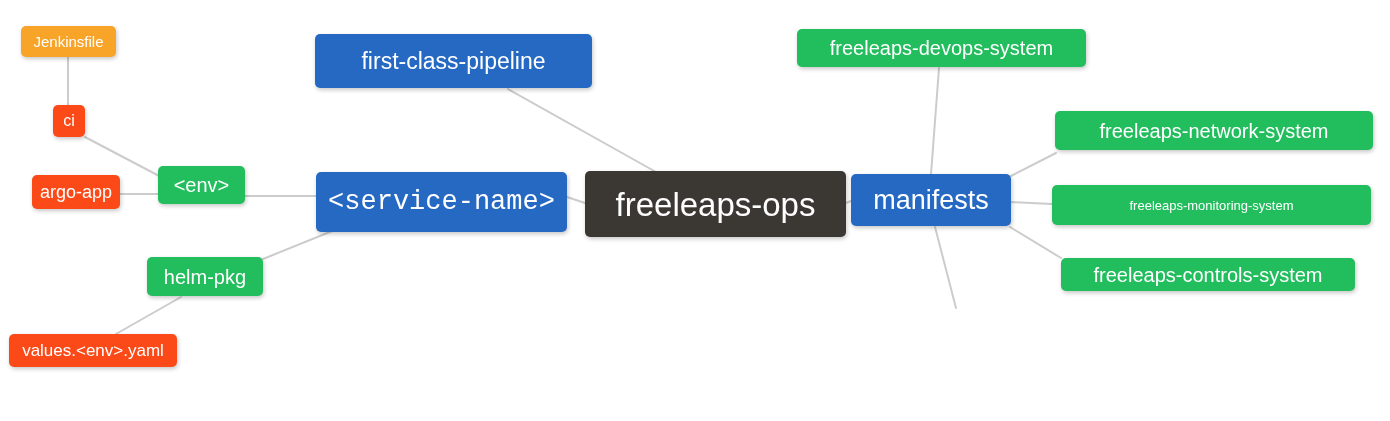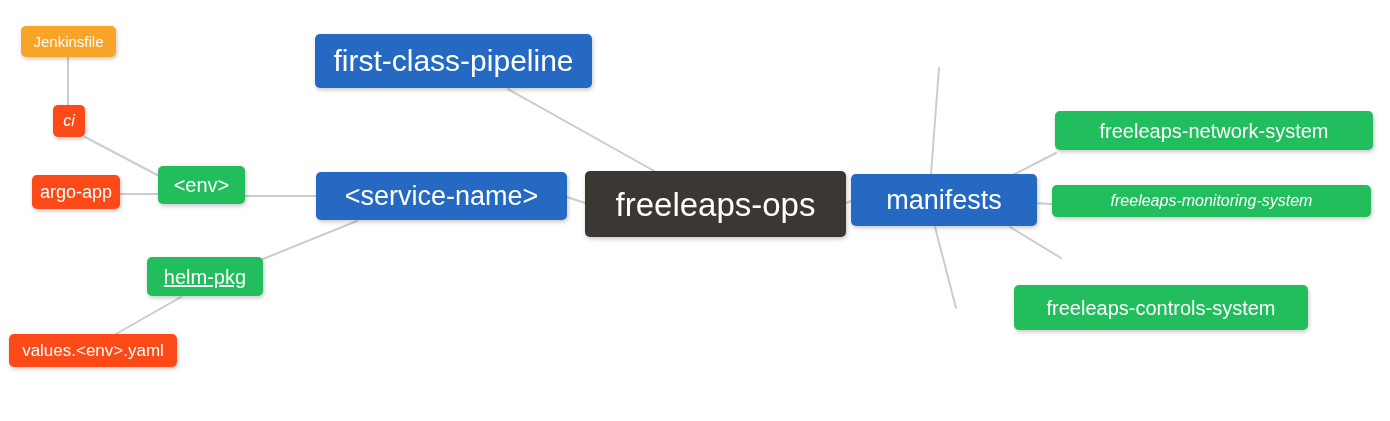--- a/index.html
+++ b/index.html
@@ -67,63 +67,66 @@
     <line x1="1011" y1="176" x2="1056" y2="153"></line>
     <line x1="1010" y1="202" x2="1052" y2="204"></line>
     <line x1="1010" y1="227" x2="1061" y2="258"></line>
     <line x1="935" y1="227" x2="956" y2="308"></line>
   </svg>
 
   <div class="node node--orange" style="left:21px; top:26px; width:95px; height:31px; font-size:15px;">
     <span>Jenkinsfile</span>
   </div>
 
-  <div class="node node--red" style="left:53px; top:105px; width:32px; height:32px; font-size:16px;font-style:italic;">
+  <div class="node node--red" style="left:53px; top:105px; width:32px; height:32px; font-size:16px;">
     <span>ci</span>
   </div>
 
   <div class="node node--red" style="left:32px; top:175px; width:88px; height:34px; font-size:18px;">
     <span>argo-app</span>
   </div>
 
   <div class="node node--green" style="left:158px; top:166px; width:87px; height:38px; font-size:20px;">
     <span>&lt;env&gt;</span>
   </div>
 
-  <div class="node node--green" style="left:147px; top:257px; width:116px; height:39px; font-size:20px;text-decoration:underline;">
+  <div class="node node--green" style="left:147px; top:257px; width:116px; height:39px; font-size:20px;">
     <span>helm-pkg</span>
   </div>
 
   <div class="node node--red" style="left:9px; top:334px; width:168px; height:33px; font-size:17px;align-items:center;">
     <span>values.&lt;env&gt;.yaml</span>
   </div>
 
-  <div class="node node--blue" style="left:315px; top:34px; width:277px; height:54px; font-size:30px;">
+  <div class="node node--blue" style="left:315px; top:34px; width:277px; height:54px; font-size:23px;">
     <span>first-class-pipeline</span>
   </div>
 
-  <div class="node node--blue" style="left:316px; top:172px; width:251px; height:48px; font-size:27px;">
+  <div class="node node--blue" style="left:316px; top:172px; width:251px; height:60px; font-size:27px;font-family:Liberation Mono, monospace;">
     <span>&lt;service-name&gt;</span>
   </div>
 
   <div class="node node--dark" style="left:585px; top:171px; width:261px; height:66px; font-size:33px;justify-content:center;">
     <span>freeleaps-ops</span>
   </div>
 
-  <div class="node node--blue" style="left:851px; top:174px; width:186px; height:52px; font-size:27px;align-items:center;">
+  <div class="node node--blue" style="left:851px; top:174px; width:160px; height:52px; font-size:27px;align-items:center;">
     <span>manifests</span>
   </div>
 
+  <div class="node node--green" style="left:797px; top:29px; width:289px; height:38px; font-size:20px;">
+    <span>freeleaps-devops-system</span>
+  </div>
 
   <div class="node node--green" style="left:1055px; top:111px; width:318px; height:39px; font-size:20px;">
     <span>freeleaps-network-system</span>
   </div>
 
-  <div class="node node--green" style="left:1052px; top:185px; width:319px; height:32px; font-size:16px;font-style:italic;">
+  <div class="node node--green" style="left:1052px; top:185px; width:319px; height:40px; font-size:13px;">
     <span>freeleaps-monitoring-system</span>
   </div>
 
-  <div class="node node--green" style="left:1014px; top:258px; width:294px; height:45px; font-size:20px;margin-top:27px;">
+  <div class="node node--green" style="left:1061px; top:258px; width:294px; height:33px; font-size:20px;">
     <span>freeleaps-controls-system</span>
   </div>
 
 
 </div>
 
 </body></html>

